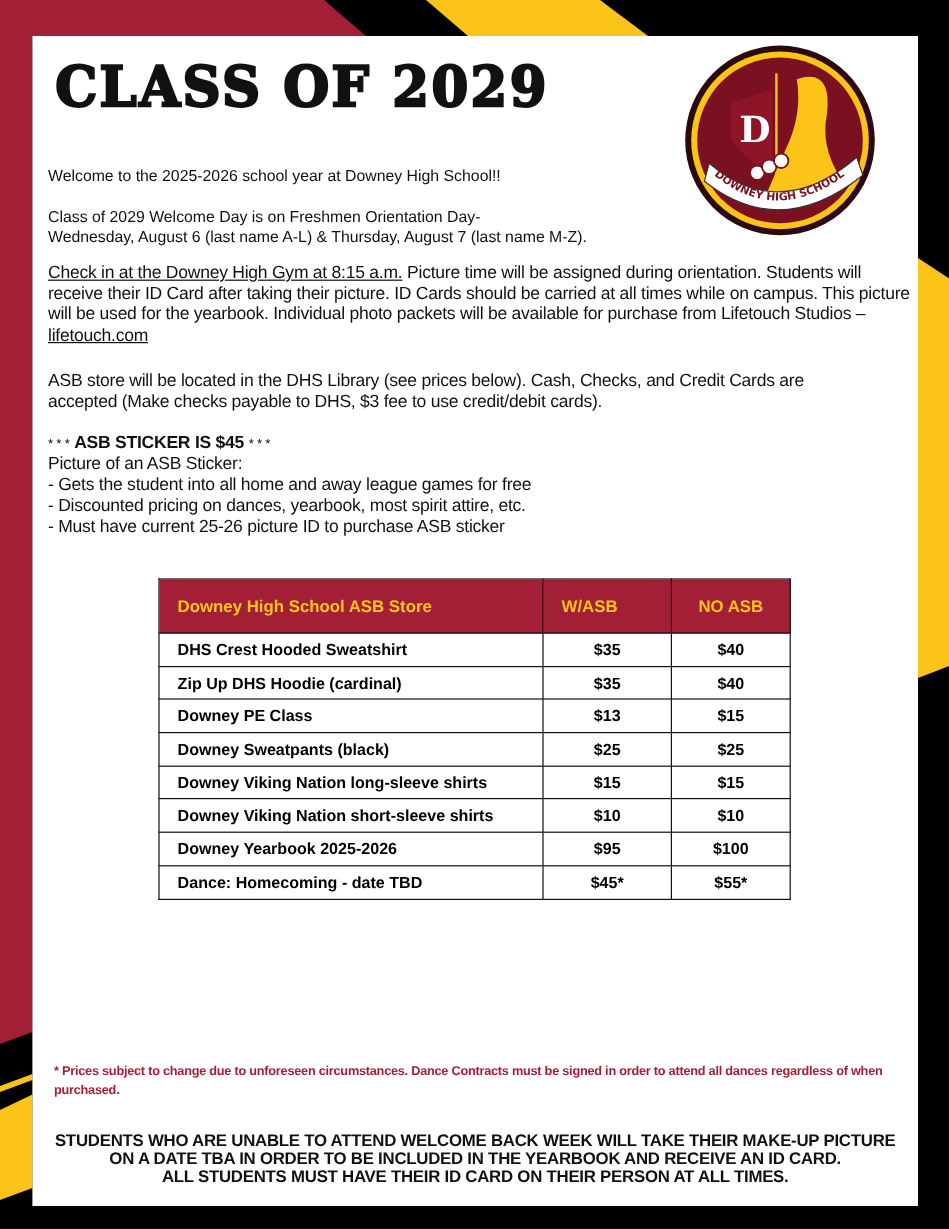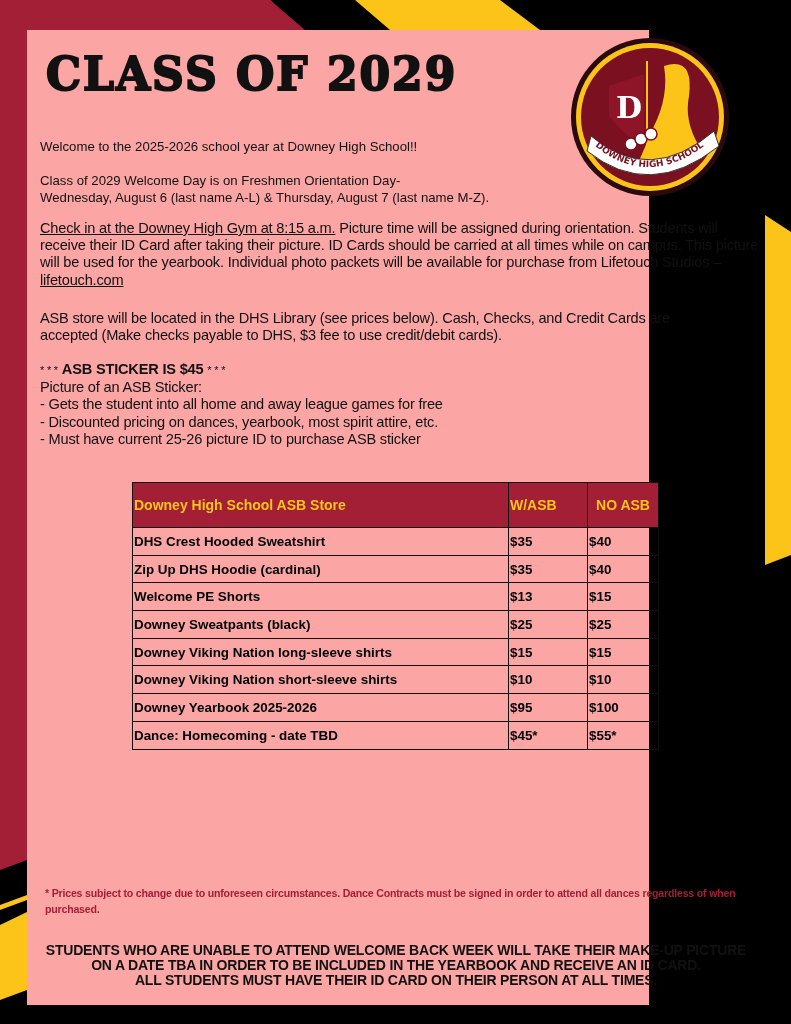--- a/index.html
+++ b/index.html
@@ -1,30 +1,30 @@
 <!DOCTYPE html>
 <html><head>
 <meta charset="utf-8">
 <style>
   html, body { margin:0; padding:0; }
   body { width:791px; height:1024px; position:relative; overflow:hidden; background:#000; font-family:"DejaVu Sans", sans-serif; }
   #bg { position:absolute; left:0; top:0; width:791px; height:1024px; }
-  .sheet { position:absolute; left:27px; top:30px; width:622px; height:975px; background:#fca5a5; }
+  .sheet { position:absolute; left:27px; top:30px; width:738px; height:975px; background:#ffffff; }
   .title { position:absolute; left:19px; top:18px; font-family:"DejaVu Serif", serif; font-weight:900; font-size:44px; letter-spacing:2px; color:#111; transform:scaleY(1.05); -webkit-text-stroke:2px #111; }
   .crest { position:absolute; left:542px; top:6px; width:162px; height:162px; }
   .body-text { position:absolute; left:13px; font-family:Liberation Sans, sans-serif; font-size:13.2px; line-height:17px; color:#111; }
   .body-text p { margin:0; }
   .narrow { font-family:"Liberation Sans", sans-serif; font-size:14.6px; line-height:17.2px; letter-spacing:-0.2px; }
   .u { text-decoration:underline; }
   .b { font-weight:bold; }
   .stars { font-size:11px; }
   table.store { position:absolute; left:105px; top:452px; width:527px; border-collapse:collapse; font-family:"Liberation Sans", sans-serif; font-size:13.4px; font-weight:bold; }
-  table.store td, table.store th { border:1.5px solid #111; padding:0 1px; height:26.7px; }
+  table.store td, table.store th { border:1.5px solid #111; padding:0 15px; height:26.7px; }
   table.store th { background:#a31f35; color:#fcc419; text-align:left; height:44px; font-size:14px; }
-  table.store th.p, table.store td.p { text-align:left; width:76px; }
+  table.store th.p, table.store td.p { text-align:center; width:76px; }
   table.store th.p1 { width:76px; text-align:left;margin-top:46px; }
   table.store th.p2 { width:68px; text-align:center; }
   table.store td.p2 { width:68px; }
   .note { position:absolute; left:18px; top:855px; width:700px; font-family:"Liberation Sans", sans-serif; font-size:10.6px; font-weight:bold; color:#a31f35; line-height:16px; letter-spacing:-0.2px; }
   .footer { position:absolute; left:0; top:913px; width:738px; text-align:center; font-family:"Liberation Sans", sans-serif; font-size:14px; font-weight:bold; color:#111; line-height:15px; letter-spacing:-0.2px; }
 </style>
 </head>
 <body>
 
 <svg id="bg" viewBox="0 0 791 1024" xmlns="http://www.w3.org/2000/svg">
@@ -96,21 +96,21 @@
           <td>DHS Crest Hooded Sweatshirt</td>
           <td class="p">$35</td>
           <td class="p p2">$40</td>
         </tr>
         <tr>
           <td>Zip Up DHS Hoodie (cardinal)</td>
           <td class="p">$35</td>
           <td class="p p2">$40</td>
         </tr>
         <tr>
-          <td>Welcome PE Shorts</td>
+          <td>Downey PE Class</td>
           <td class="p">$13</td>
           <td class="p p2">$15</td>
         </tr>
         <tr>
           <td>Downey Sweatpants (black)</td>
           <td class="p">$25</td>
           <td class="p p2">$25</td>
         </tr>
         <tr>
           <td>Downey Viking Nation long-sleeve shirts</td>

